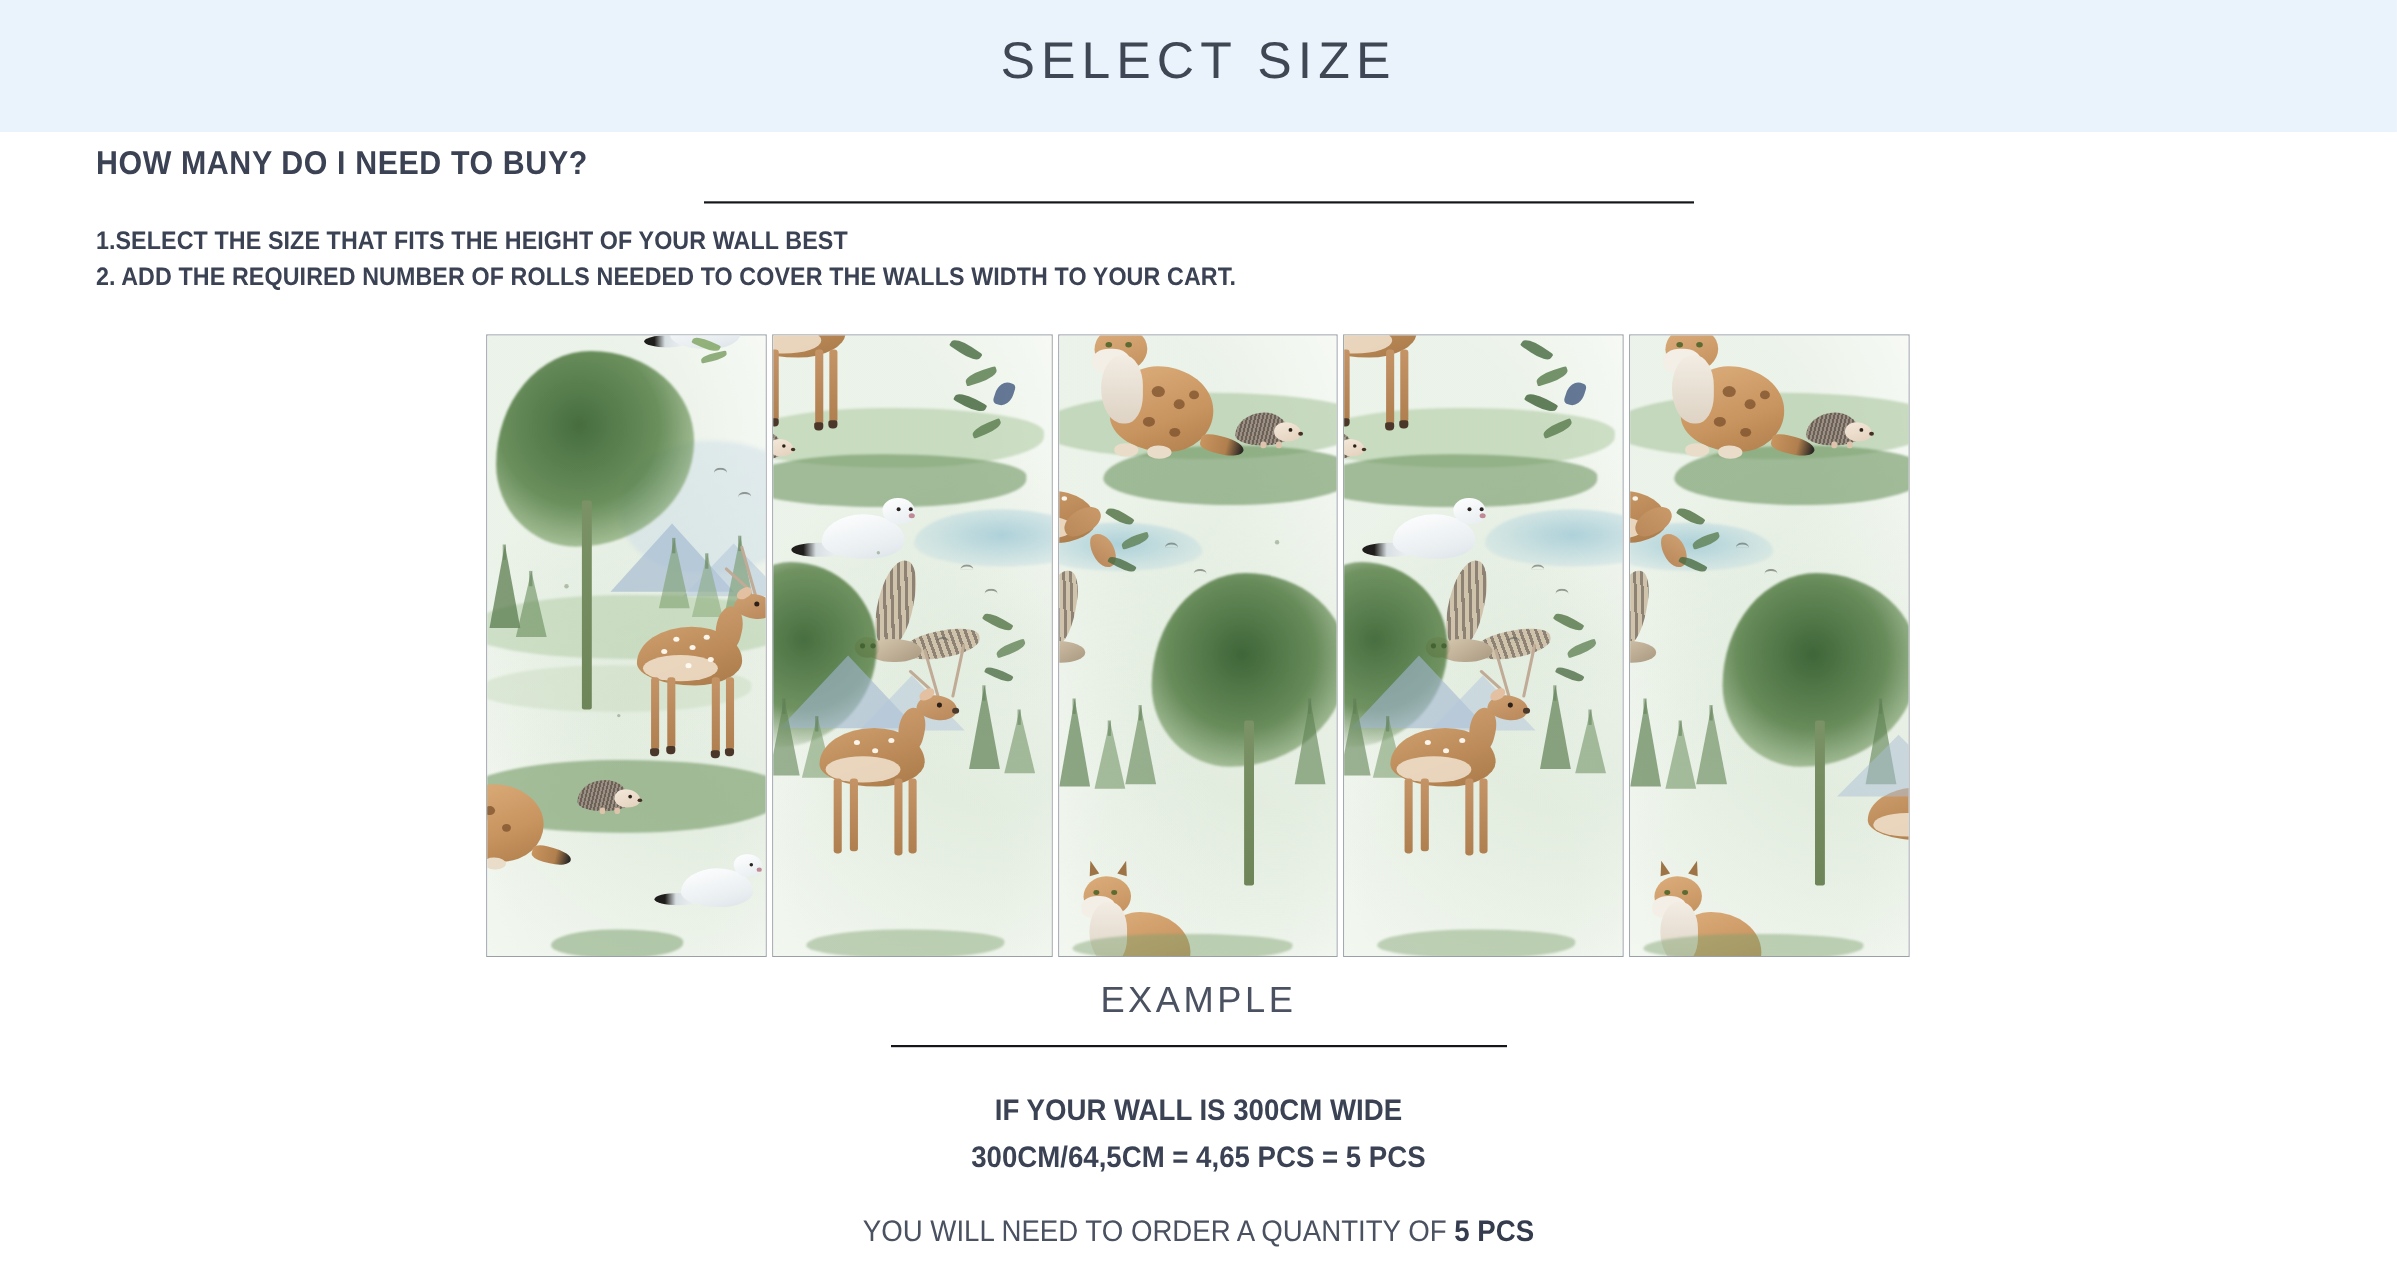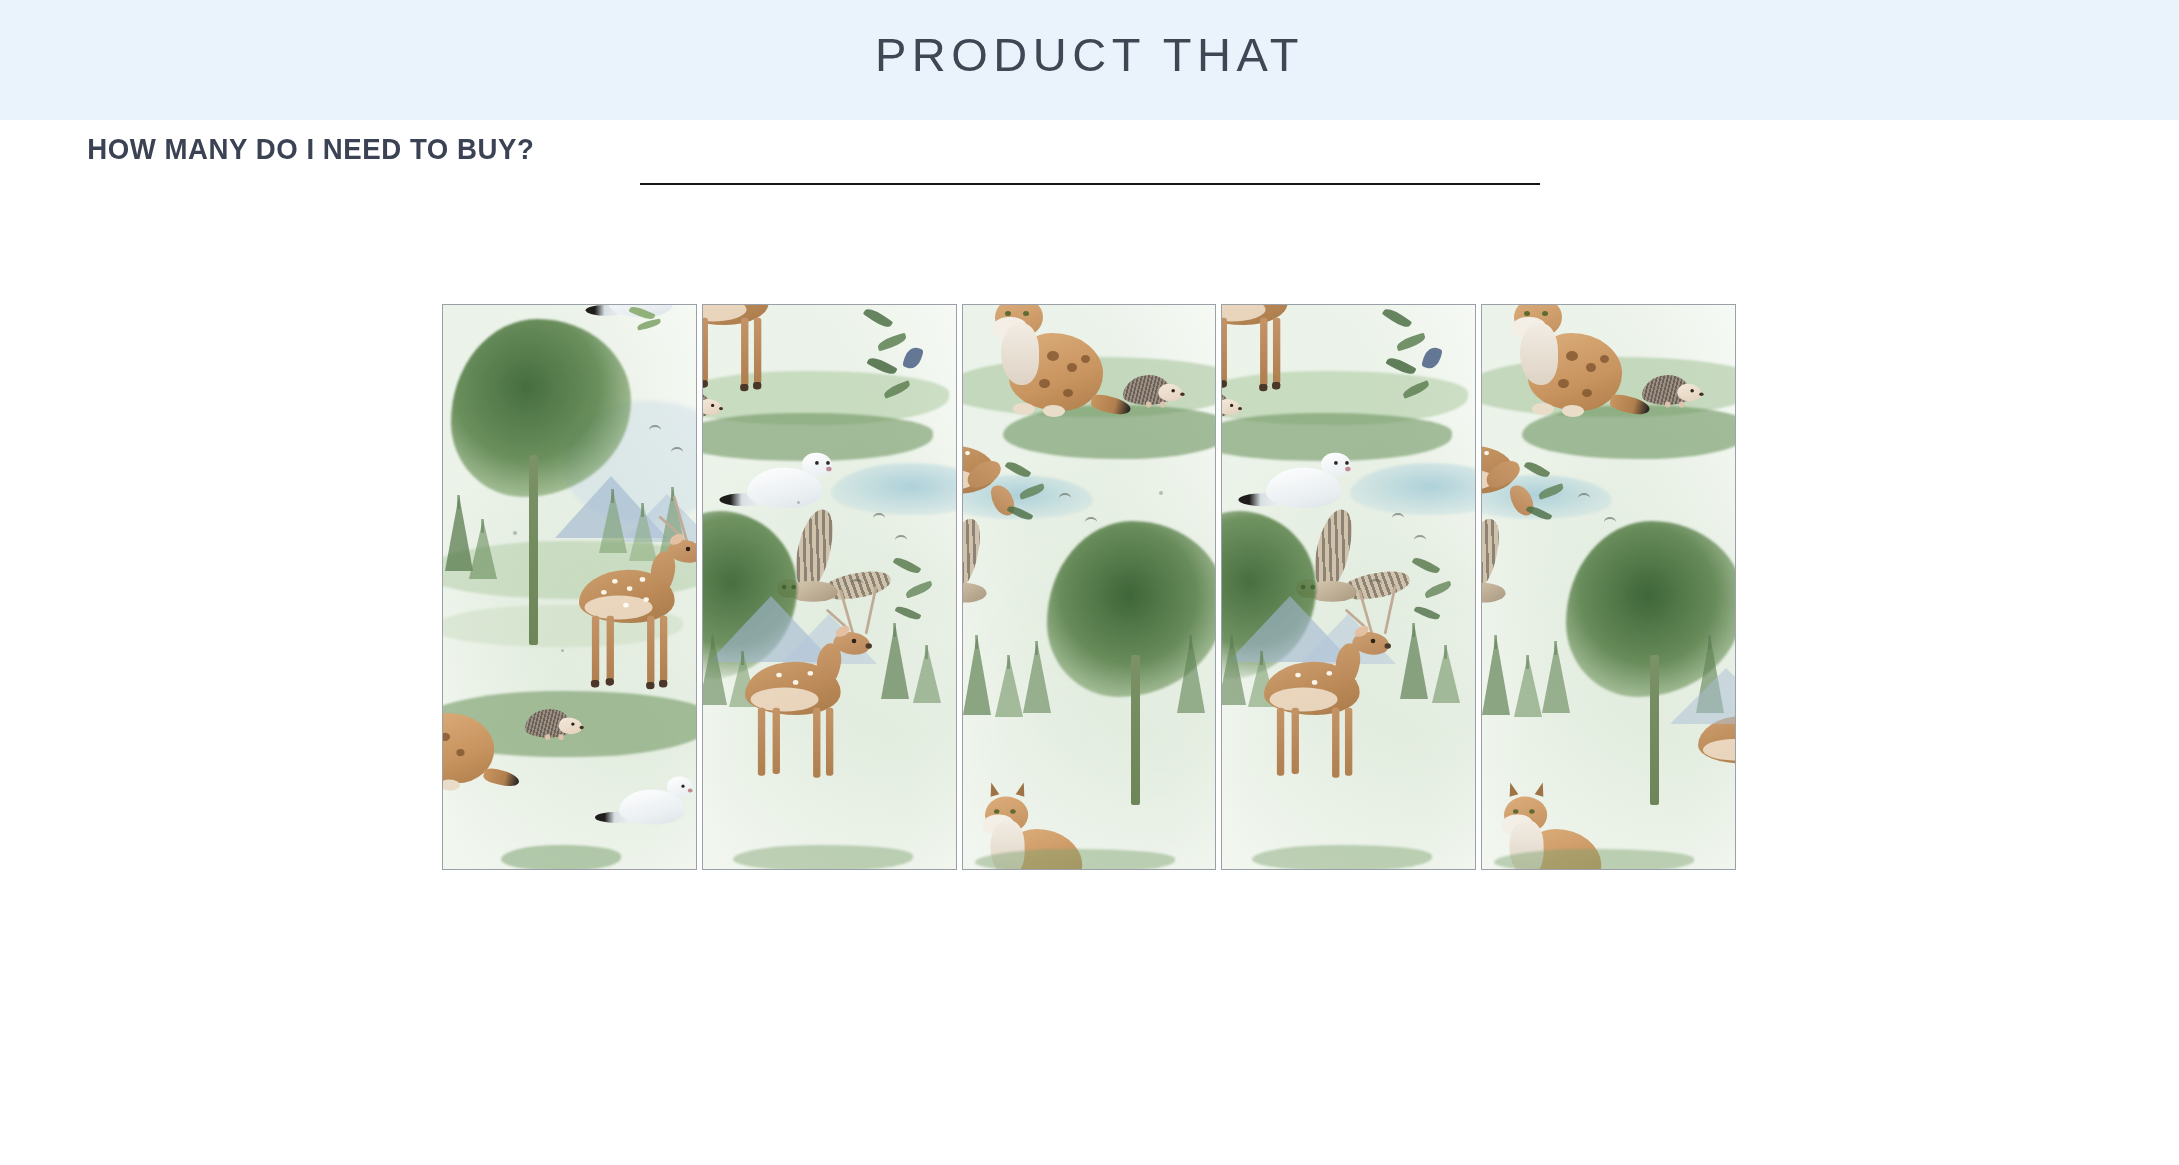--- a/index.html
+++ b/index.html
@@ -495,26 +495,30 @@
     transform: scaleX(0.93);
   }
   .example-line3 b { font-weight: 800; color: #343c4d; }
 </style>
 </head>
 <body>
 
 <div class="page">
 
   <div class="header-band">
-    <div class="header-title">PRODUCT THAT</div>
+    <div class="header-title">SELECT SIZE</div>
   </div>
 
   <div class="intro">
     <div class="intro-heading">HOW MANY DO I NEED TO BUY?</div>
     <div class="rule"></div>
+    <div class="intro-steps">
+      <div class="intro-step">1.SELECT THE SIZE THAT FITS THE HEIGHT OF YOUR WALL BEST</div>
+      <div class="intro-step">2. ADD THE REQUIRED NUMBER OF ROLLS NEEDED TO COVER THE WALLS WIDTH TO YOUR CART.</div>
+    </div>
   </div>
 
 
   <div class="panels">
 
     <div class="panel">
       <div class="panel-art">
         <div class="paper"></div>
         <div class="meadow" style="left:-20px;top:236px;width:300px;height:58px;background:rgba(169,199,156,.45);"></div>
         <div class="meadow" style="left:-10px;top:300px;width:250px;height:42px;background:rgba(196,216,182,.4);"></div>
@@ -951,14 +955,21 @@
 
         <div class="mountain" style="left:188px;top:360px;border-left:56px solid transparent;border-right:56px solid transparent;border-bottom:56px solid rgba(172,192,214,.5);"></div>
         <div class="bird" style="left:96px;top:188px"></div>
         <div class="bird" style="left:122px;top:212px"></div>
         <div class="meadow" style="left:12px;top:544px;width:200px;height:24px;background:rgba(126,162,110,.45);"></div>
       </div>
     </div>
 
   </div>
 
+  <div class="example">
+    <div class="example-heading">EXAMPLE</div>
+    <div class="rule2"></div>
+    <div class="example-line1">IF YOUR WALL IS 300CM WIDE</div>
+    <div class="example-line2">300CM/64,5CM = 4,65 PCS = 5 PCS</div>
+    <div class="example-line3"><span>YOU WILL NEED TO ORDER A QUANTITY OF </span><b>5 PCS</b></div>
+  </div>
 
 </div>
 
 </body></html>

